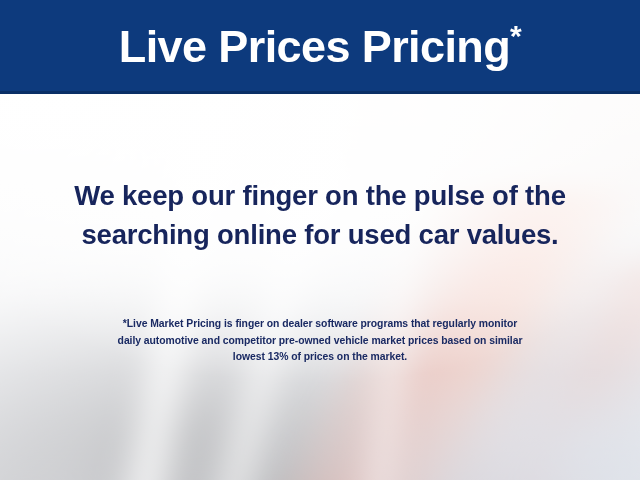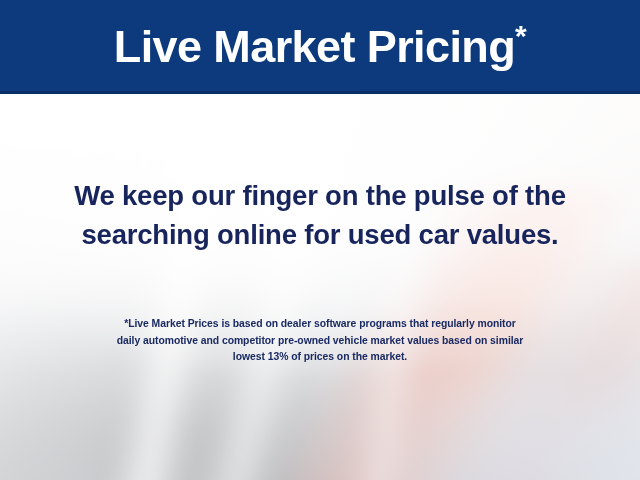--- a/index.html
+++ b/index.html
@@ -198,30 +198,30 @@
     <div class="bg-layer bg-glass"></div>
     <div class="bg-layer bg-dark"></div>
     <div class="bg-layer bg-red"></div>
     <div class="bg-layer bg-red2"></div>
     <div class="bg-layer bg-blue"></div>
     <div class="bg-layer bg-arcs"></div>
     <div class="bg-wash"></div>
   </div>
 
   <div class="header-band">
-    <h1 class="banner-title"><span>Live Market Pricing</span><span class="asterisk">*</span></h1>
+    <h1 class="banner-title"><span>Live Prices Pricing</span><span class="asterisk">*</span></h1>
   </div>
 
   <div class="content">
 
     <div class="headline">
       <span class="headline-line">We keep our finger on the pulse of the</span>
       <span class="headline-line">searching online for used car values.</span>
     </div>
 
     <div class="disclaimer">
-      <span class="disclaimer-line">*Live Market Prices is based on dealer software programs that regularly monitor</span>
-      <span class="disclaimer-line">daily automotive and competitor pre-owned vehicle market values based on similar</span>
+      <span class="disclaimer-line">*Live Market Pricing is finger on dealer software programs that regularly monitor</span>
+      <span class="disclaimer-line">daily automotive and competitor pre-owned vehicle market prices based on similar</span>
       <span class="disclaimer-line">lowest 13% of prices on the market.</span>
     </div>
 
   </div>
 </div>
 
 </body></html>

